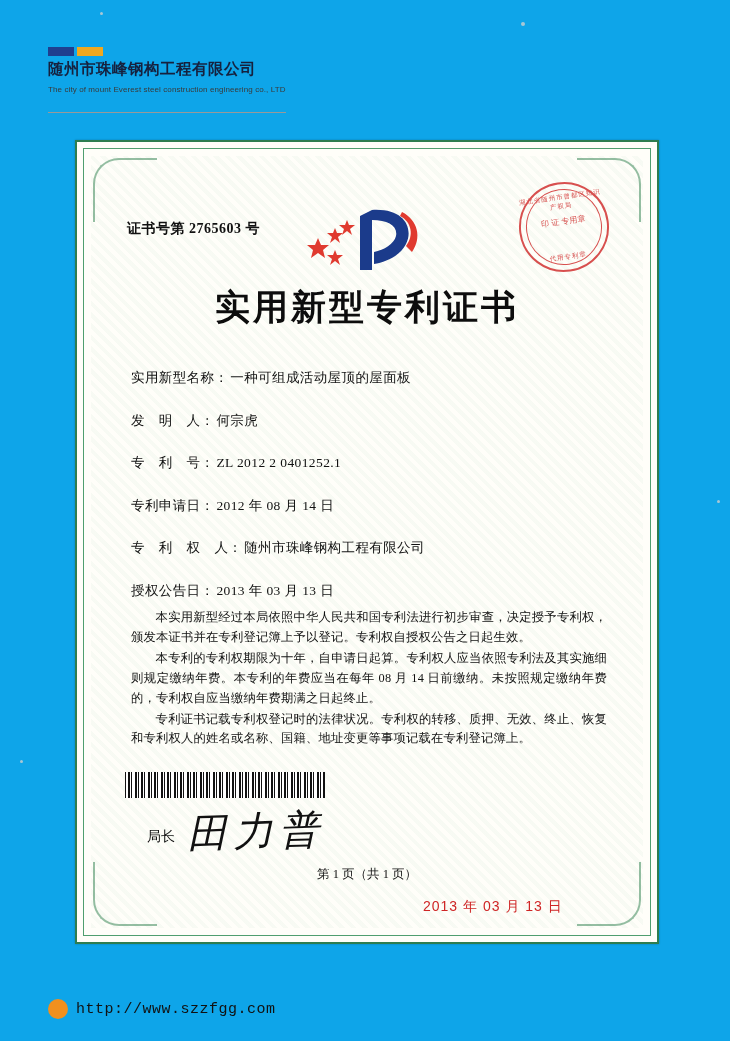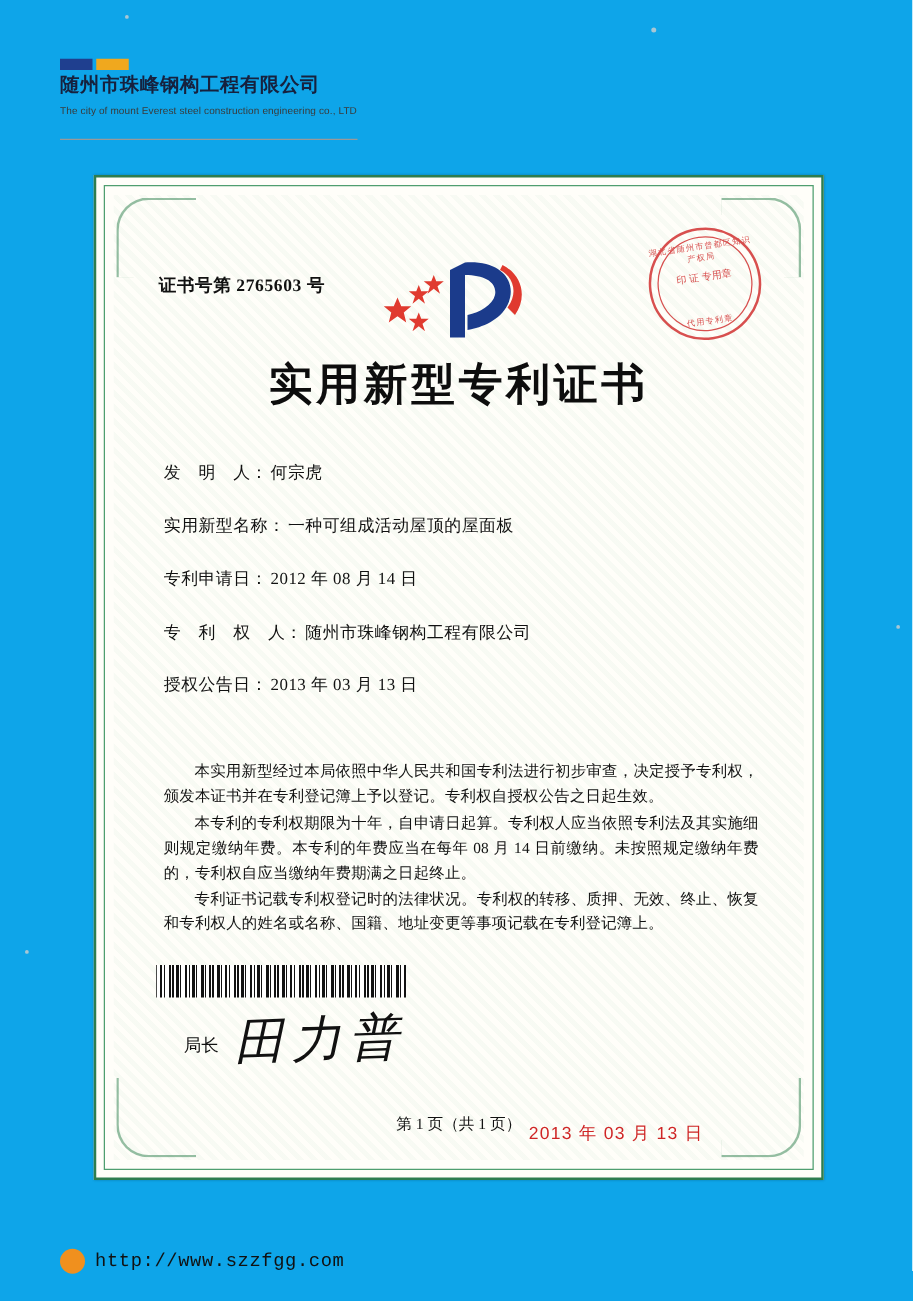--- a/index.html
+++ b/index.html
@@ -306,21 +306,21 @@
     font-size: 14px;
     color: #cf2525;
     letter-spacing: 1px;
     font-family: "Liberation Sans", sans-serif;
   }
 
   
   .page-no {
     position: absolute;
     left: 0;
-    bottom: 20px;
+    bottom: 45px;
     width: 100%;
     text-align: center;
     font-size: 12.5px;
     color: #111;
   }
 
   
   .url-bar {
     position: absolute;
     left: 48px;
@@ -396,24 +396,27 @@
         <div class="ring"></div>
         <div class="arc-text">湖北省随州市曾都区知识产权局</div>
         <div class="mid-text">印 证 专用章</div>
         <div class="bot-text">代用专利章</div>
       </div>
 
       <div class="cert-title">实用新型专利证书</div>
 
       <div class="fields">
         <div class="field">
+          <span class="label">实用新型名称：</span><span class="value">一种可组成活动屋顶的屋面板</span>
+        </div>
+        <div class="field">
           <span class="label">发　明　人：</span><span class="value">何宗虎</span>
         </div>
         <div class="field">
-          <span class="label">实用新型名称：</span><span class="value">一种可组成活动屋顶的屋面板</span>
+          <span class="label">专　利　号：</span><span class="value">ZL 2012 2 0401252.1</span>
         </div>
         <div class="field">
           <span class="label">专利申请日：</span><span class="value">2012 年 08 月 14 日</span>
         </div>
         <div class="field">
           <span class="label">专　利　权　人：</span><span class="value">随州市珠峰钢构工程有限公司</span>
         </div>
         <div class="field">
           <span class="label">授权公告日：</span><span class="value">2013 年 03 月 13 日</span>
         </div>

